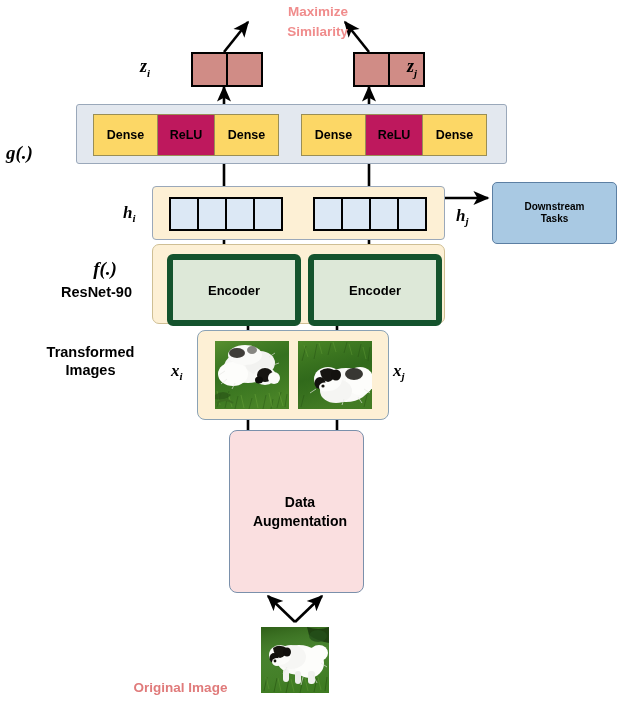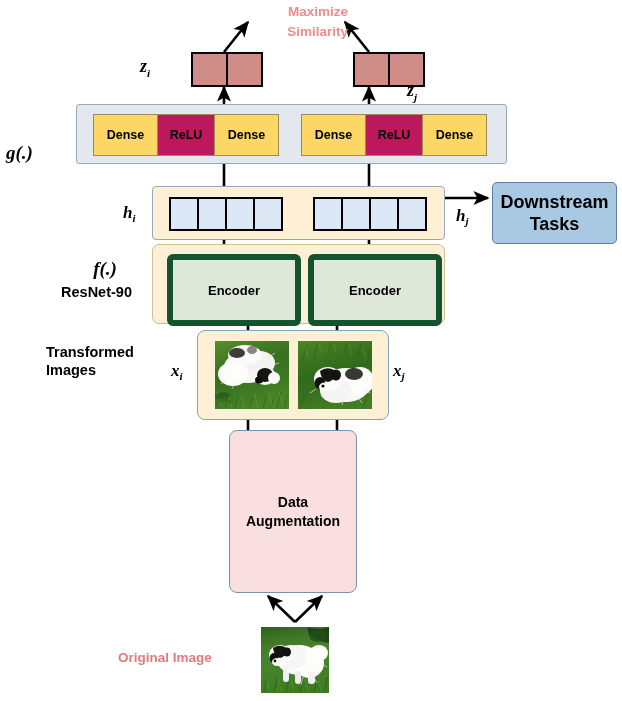--- a/index.html
+++ b/index.html
@@ -49,21 +49,21 @@
   }
   .zbox > span {
     width: 33px;
     height: 100%;
     display: block;
   }
   .zbox > span + span { border-left: 2px solid #000; }
   #z-i-box { left: 191px; top: 52px; }
   #z-j-box { left: 353px; top: 52px; }
   #z-i-label { left: 140px; top: 56px; font-size: 18px; }
-  #z-j-label { left: 407px; top: 56px; font-size: 18px; margin-top: 24px; }
+  #z-j-label { left: 407px; top: 56px; font-size: 18px; }
 
   
   #projection-head-container {
     left: 76px; top: 104px;
     width: 429px; height: 58px;
     background: #e3e8ef;
     border: 1px solid #9aa8ba;
     border-radius: 3px;
   }
   .proj-group {
@@ -136,21 +136,21 @@
   
   #downstream-tasks {
     left: 492px; top: 182px;
     width: 123px; height: 60px;
     background: #a9c9e3;
     border: 1px solid #5c7fa3;
     border-radius: 5px;
     display: flex;
     align-items: center;
     justify-content: center;
-    font-size: 18px;
+    font-size: 10px;
     font-weight: bold;
     color: #000;
     text-align: center;
     line-height: 1.25;
     white-space: pre-line;
   }
 
   
   #encoder-container {
     left: 152px; top: 244px;
@@ -206,25 +206,26 @@
   .thumb {
     position: absolute;
     top: 10px;
     width: 74px; height: 68px;
     overflow: hidden;
   }
   #thumb-i { left: 17px; }
   #thumb-j { left: 100px; }
 
   #transformed-images-label {
-    left: 46px; top: 343px;
+    left: 28px; top: 343px;
     width: 125px;
     font-size: 14.5px;
     font-weight: bold;
     color: #000;
+    text-align: center;
     line-height: 1.25;
     white-space: pre-line;
   }
   #x-i-label { left: 171px; top: 361px; font-size: 17px; }
   #x-j-label { left: 393px; top: 361px; font-size: 17px; }
 
   
   #data-augmentation {
     left: 229px; top: 430px;
     width: 126px; height: 161px;
@@ -233,35 +234,36 @@
     border-radius: 8px;
     display: flex;
     align-items: center;
     justify-content: center;
     font-size: 14px;
     font-weight: bold;
     color: #000;
     text-align: center;
     line-height: 1.3;
     white-space: pre-line;
+    padding-left: 7px;
   }
 
   
   #original-image-thumb {
     left: 261px; top: 627px;
     width: 68px; height: 66px;
     overflow: hidden;
   }
   #original-image-label {
-    left: 118px; top: 650px;
+    left: 118px; top: 680px;
     width: 125px;
     color: #e07b7b;
     font-size: 13.5px;
     font-weight: bold;
-    text-align: left;
+    text-align: center;
   }
   svg.arrows {
     position: absolute;
     left: 0; top: 0;
     width: 622px; height: 701px;
     pointer-events: none;
   }
 </style>
 </head>
 <body>

